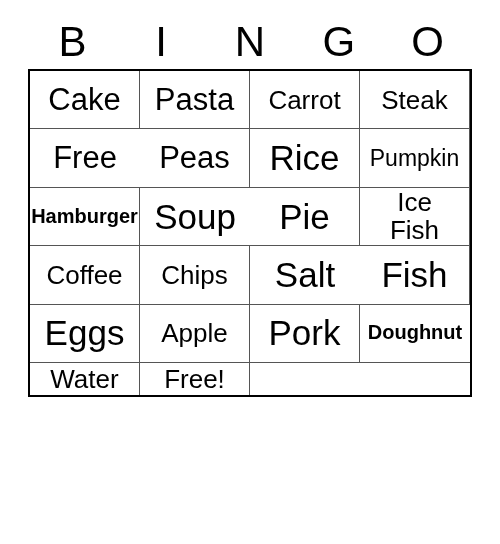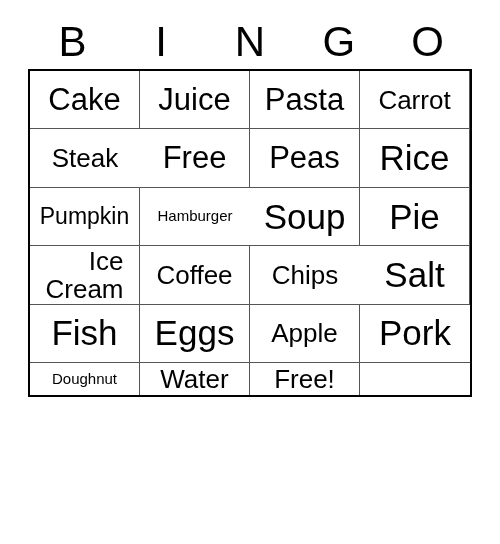--- a/index.html
+++ b/index.html
@@ -77,43 +77,40 @@
   .cell-text {
     display: block;
     line-height: 1.08;
     white-space: pre-line;
     color: #000000;
   }
 
   
   .fs-xl  { font-size: 35px; text-align: right; }
   .fs-lg  { font-size: 31px; }
-  .fs-md  { font-size: 26px; text-align: right; }
+  .fs-md  { font-size: 26px; }
   .fs-sm  { font-size: 23px; }
-  .fs-xs  { font-size: 15px; }
+  .fs-xs  { font-size: 20px; font-weight: bold; }
 </style>
 </head>
 <body>
 
 <div id="card">
 
   <div id="header-row">
     <div class="header-letter">B</div>
     <div class="header-letter">I</div>
     <div class="header-letter">N</div>
     <div class="header-letter">G</div>
     <div class="header-letter">O</div>
   </div>
 
   <div id="grid">
     <div class="cell">
         <span class="cell-text fs-lg">Cake</span>
-      </div>
-    <div class="cell">
-        <span class="cell-text fs-lg">Juice</span>
       </div>
     <div class="cell">
         <span class="cell-text fs-lg">Pasta</span>
       </div>
     <div class="cell">
         <span class="cell-text fs-md">Carrot</span>
       </div>
     <div class="cell">
         <span class="cell-text fs-md">Steak</span>
       </div>
@@ -135,21 +132,21 @@
         <span class="cell-text fs-xs">Hamburger</span>
       </div>
     <div class="cell">
         <span class="cell-text fs-xl">Soup</span>
       </div>
     <div class="cell">
         <span class="cell-text fs-xl">Pie</span>
       </div>
     <div class="cell">
         <span class="cell-text fs-md">Ice
-Cream</span>
+Fish</span>
       </div>
 
     <div class="cell">
         <span class="cell-text fs-md">Coffee</span>
       </div>
     <div class="cell">
         <span class="cell-text fs-md">Chips</span>
       </div>
     <div class="cell">
         <span class="cell-text fs-xl">Salt</span>

